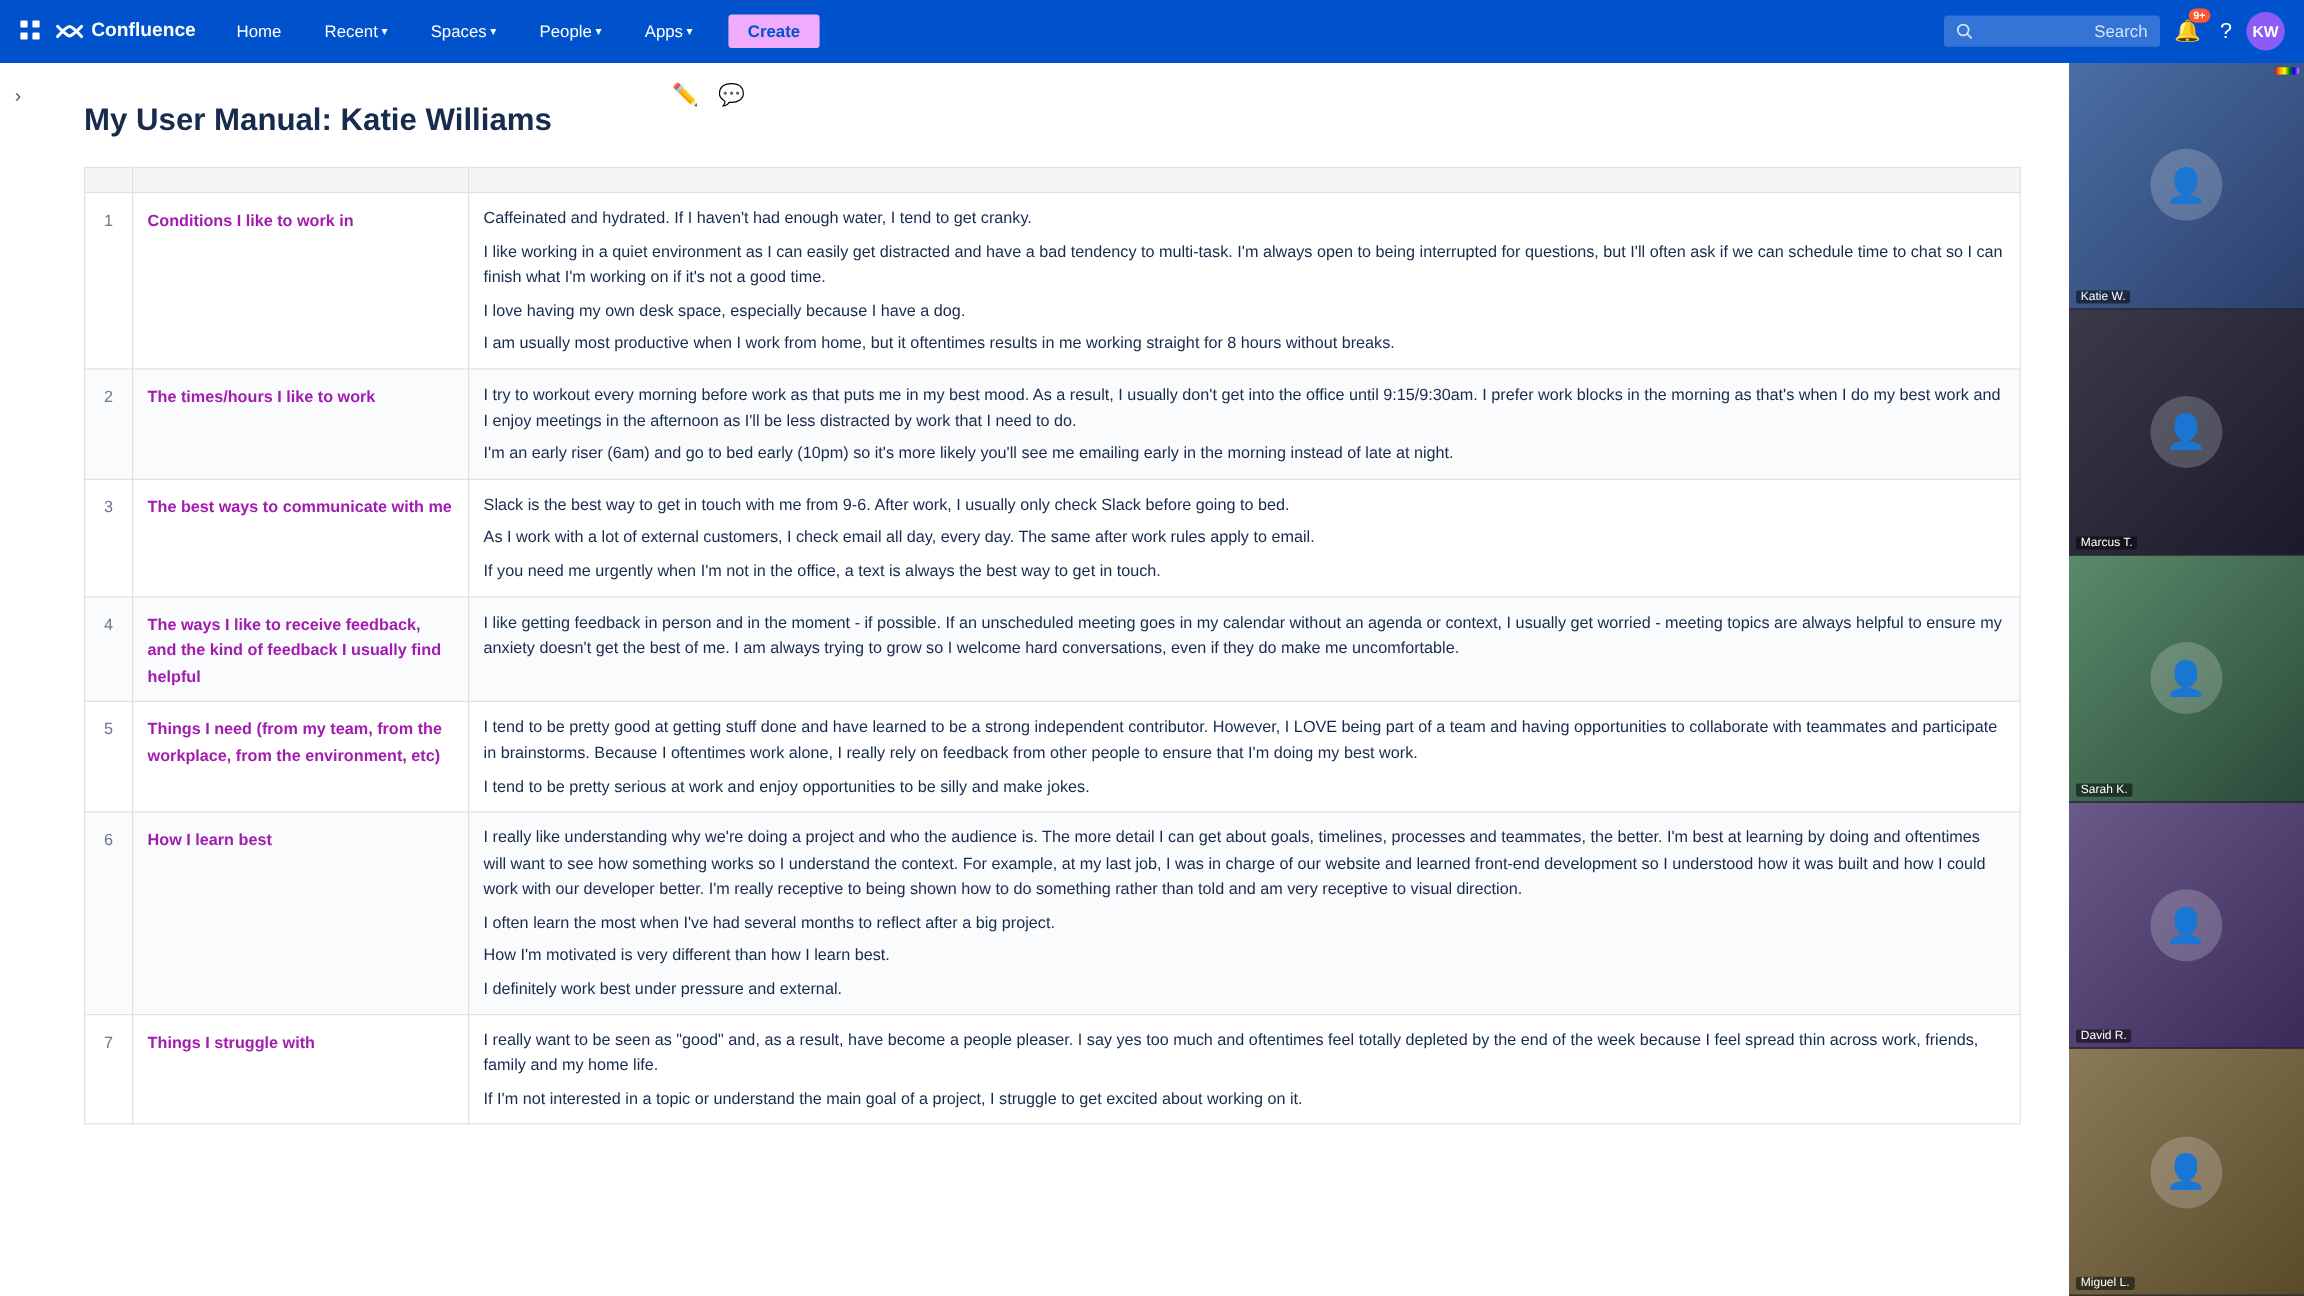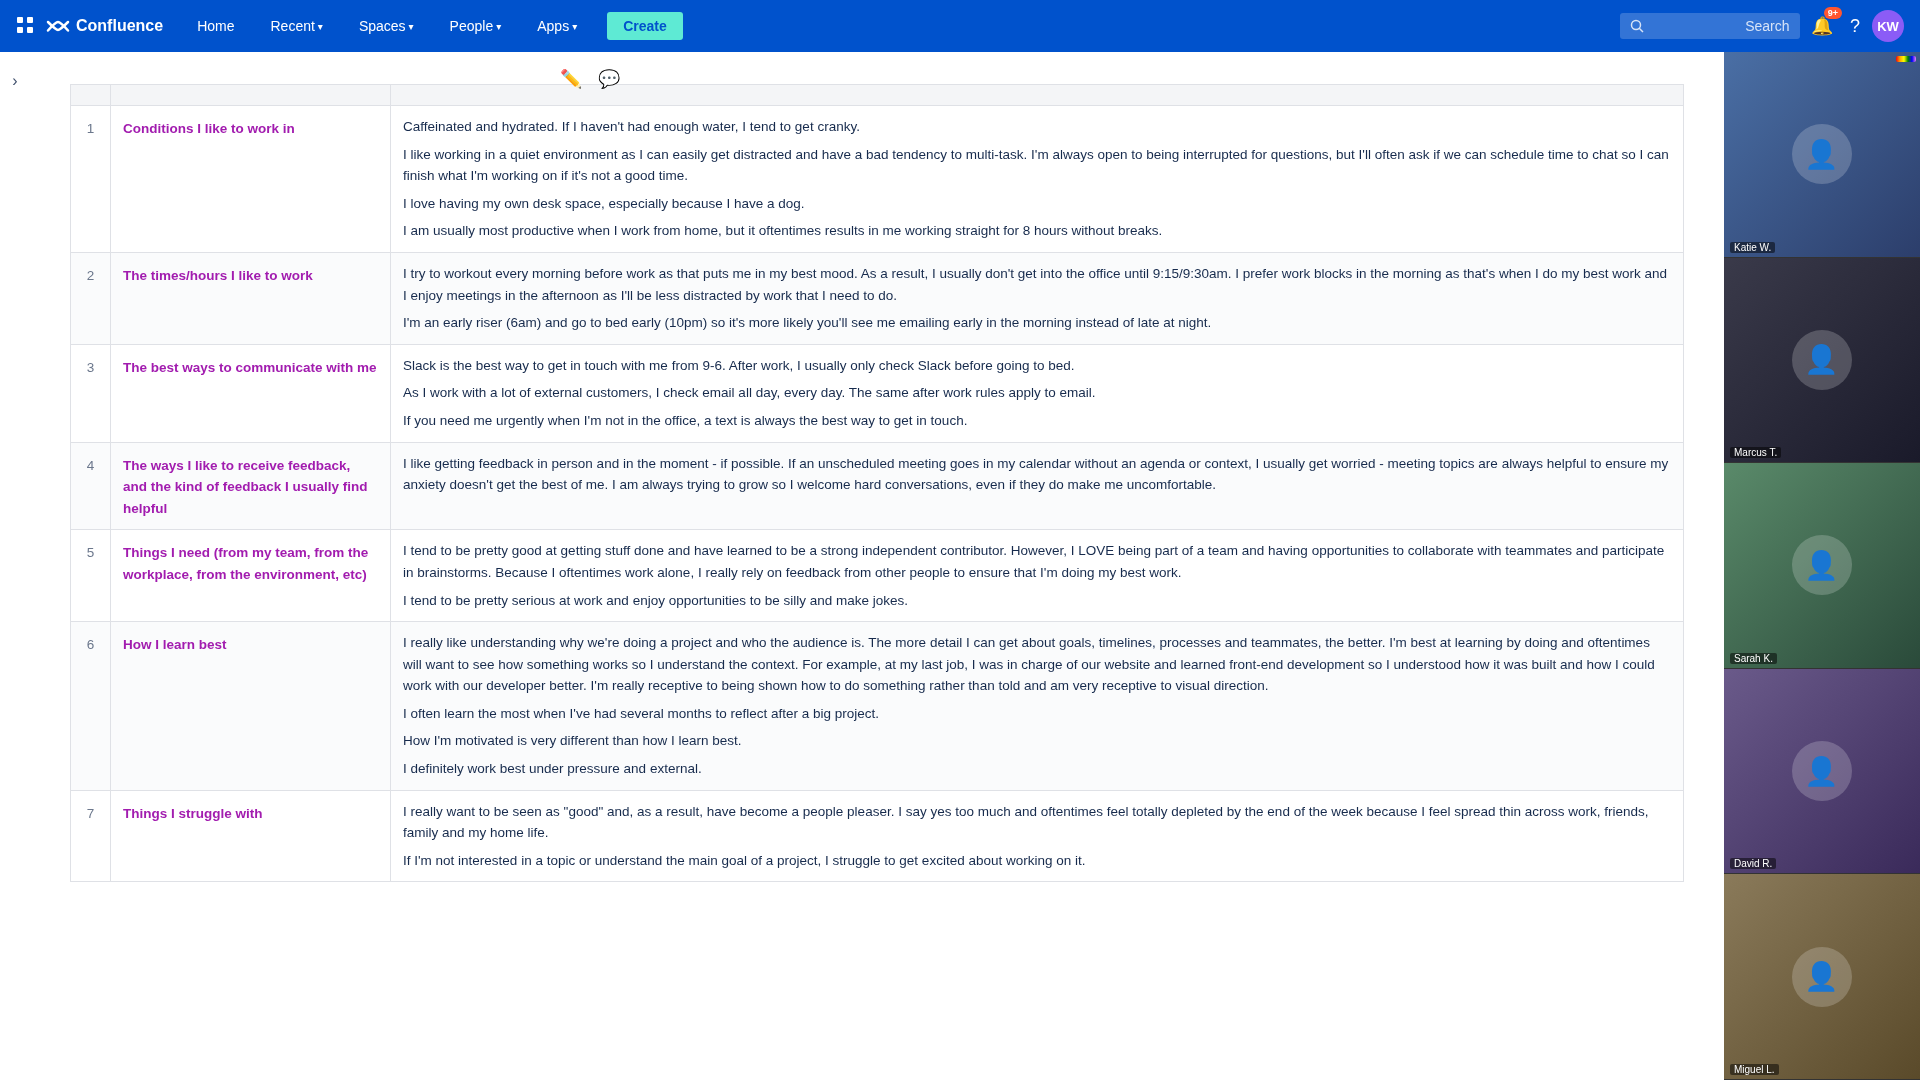--- a/index.html
+++ b/index.html
@@ -9,21 +9,21 @@
     .topnav {
       display: flex; align-items: center; height: 52px;
       background: #0052CC; color: #fff; padding: 0 16px; gap: 8px;
       position: fixed; top: 0; left: 0; right: 0; z-index: 100;
     }
     .nav-grid-icon { margin-right: 4px; cursor: pointer; }
     .nav-logo { display: flex; align-items: center; gap: 6px; font-size: 16px; font-weight: 600; color: #fff; margin-right: 16px; }
     .nav-links { display: flex; align-items: center; gap: 16px; }
     .nav-link { color: #fff; text-decoration: none; padding: 6px 10px; border-radius: 3px; font-size: 14px; display: flex; align-items: center; gap: 3px; cursor: pointer; }
     .nav-chevron { font-size: 10px; }
-    .nav-create { background: #5eead4; color: #0052CC; font-weight: 600; padding: 6px 16px; border-radius: 3px; border: none; cursor: pointer; font-size: 14px; margin-left: 4px; }
+    .nav-create { background: #f0abfc; color: #0052CC; font-weight: 600; padding: 6px 16px; border-radius: 3px; border: none; cursor: pointer; font-size: 14px; margin-left: 4px; }
     .nav-right { margin-left: auto; display: flex; align-items: center; gap: 8px; }
     .nav-search { display: flex; align-items: center; background: rgba(255,255,255,0.2); border-radius: 3px; padding: 5px 10px; gap: 6px; min-width: 180px; cursor: pointer; color: #fff; font-size: 14px; justify-content: space-between; }
     .nav-icon-btn { background: none; border: none; color: #fff; cursor: pointer; font-size: 18px; padding: 4px; border-radius: 50%; }
     .avatar-btn { width: 32px; height: 32px; border-radius: 50%; background: #8b5cf6; border: none; cursor: pointer; color: #fff; font-weight: 600; font-size: 13px; }
     .notif-badge { position: relative; }
     .badge { position: absolute; top: -4px; right: -4px; background: #FF5630; color: #fff; font-size: 9px; padding: 1px 4px; border-radius: 8px; font-weight: 700; }
 
     
     .main-container { display: flex; margin-top: 52px; height: calc(100vh - 52px); }
 
@@ -123,20 +123,21 @@
   <div class="sidebar-toggle">
     <span style="font-size:16px; color:#42526E;">›</span>
   </div>
 
   <div style="position:absolute; top:64px; right:1295px; display:flex; gap:8px; z-index:10;">
     <span class="action-icon">✏️</span>
     <span class="action-icon">💬</span>
   </div>
 
   <div class="content" style="margin-right: 196px;">
+    <h1 class="page-title">My User Manual: Katie Williams</h1>
 
     <table class="manual-table">
       <thead>
         <tr>
           <th style="width:40px;"></th>
           <th style="width:280px;"></th>
           <th></th>
         </tr>
       </thead>
       <tbody id="table-body">

